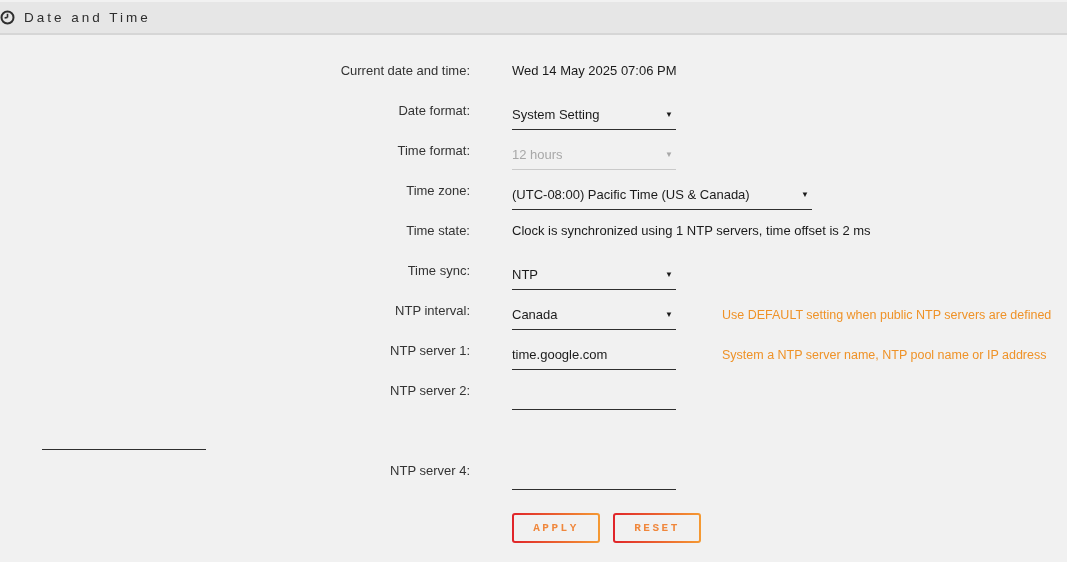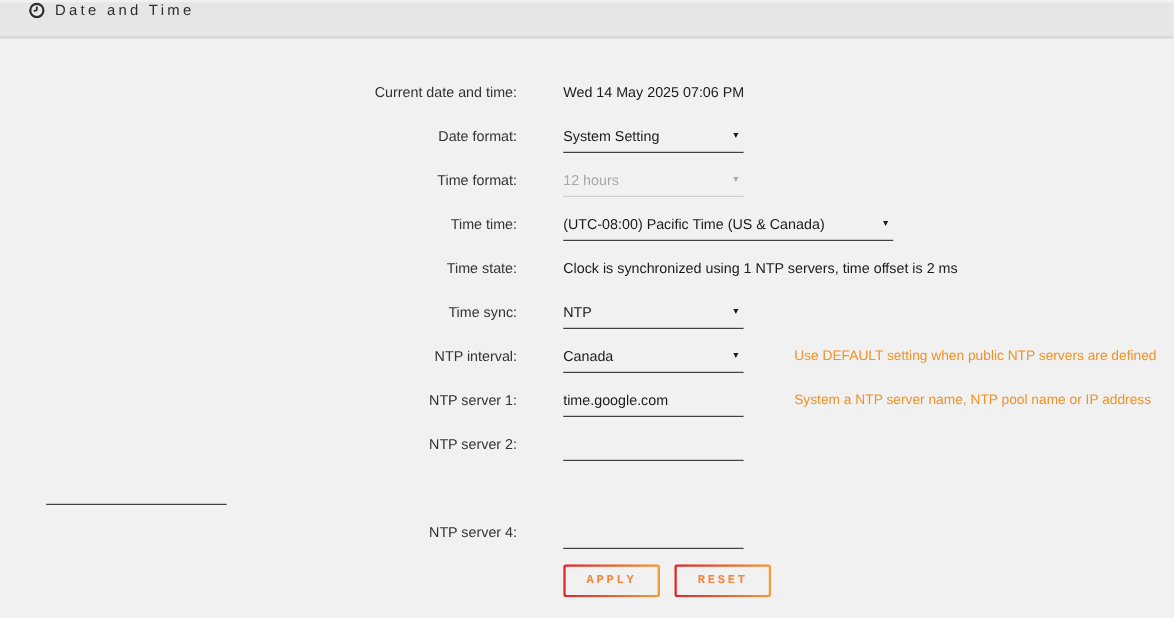--- a/index.html
+++ b/index.html
@@ -9,33 +9,33 @@
     background: #f1f1f1;
     overflow: hidden;
   }
   
   .titlebar {
     margin-top: 2px;
     height: 33px;
     background: #e6e6e6;
     border-bottom: 2px solid #d6d6d6;
     display: flex;
-    align-items: flex-start;
-    padding-left: 26px;
+    align-items: center;
+    padding-left: 0;
   }
   .titlebar .clock-ico { display: inline-flex; margin-right: 9px; }
   .titlebar .title-text {
     font-size: 13.5px;
     color: #2e2e2e;
     letter-spacing: 3px;
     font-weight: 500;
   }
   
   .form-area { padding-top: 28px; }
-  .row { display: flex; align-items: center; height: 40px; }
+  .row { display: flex; align-items: flex-start; height: 40px; }
   .row-label {
     width: 470px;
     flex-shrink: 0;
     text-align: right;
     font-size: 13px;
     color: #333333;
   }
   .row-control { margin-left: 42px; display: flex; align-items: center; }
   .static-value { font-size: 13px; color: #1b1b1b; }
   
@@ -130,21 +130,21 @@
     <div class="row-label">Time format:</div>
     <div class="row-control">
       <div class="select-box disabled">
         <span>12 hours</span>
         <span class="arrow">▼</span>
       </div>
     </div>
   </div>
 
   <div class="row">
-    <div class="row-label">Time time:</div>
+    <div class="row-label">Time zone:</div>
     <div class="row-control">
       <div class="select-box wide">
         <span>(UTC-08:00) Pacific Time (US &amp; Canada)</span>
         <span class="arrow">▼</span>
       </div>
     </div>
   </div>
 
   <div class="row">
     <div class="row-label">Time state:</div>

